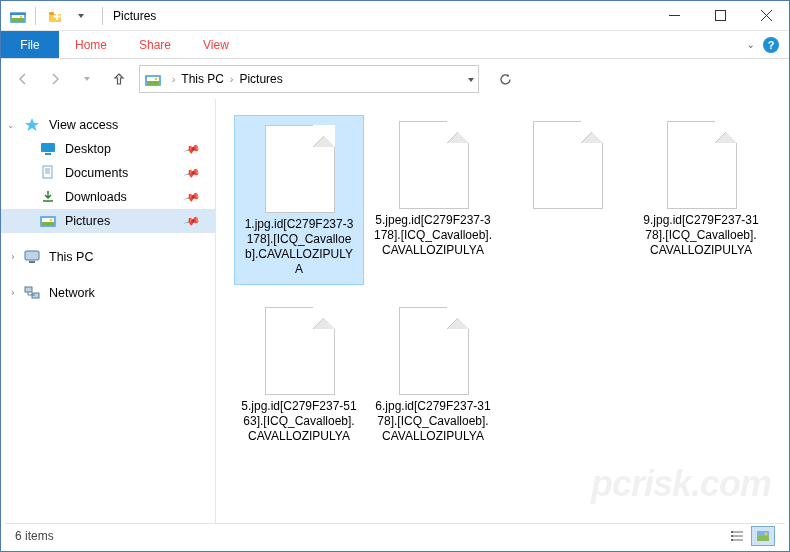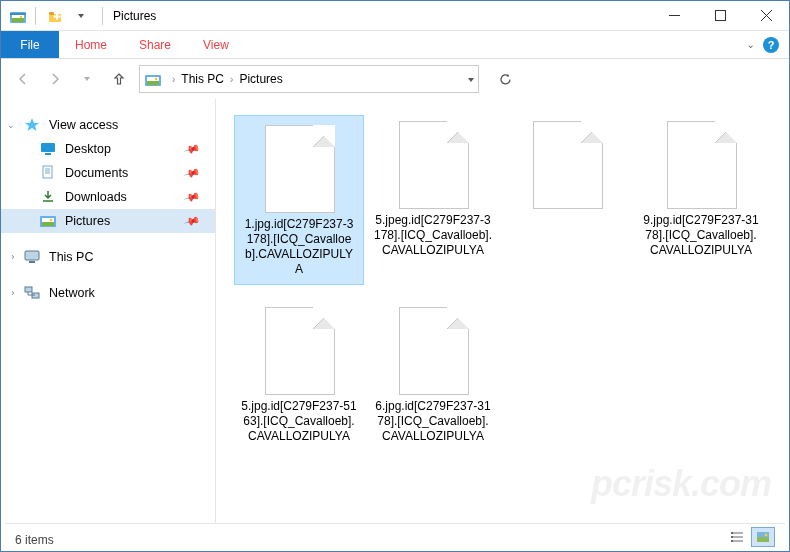--- a/index.html
+++ b/index.html
@@ -55,21 +55,21 @@
 .item-grid { display: flex; flex-wrap: wrap; gap: 0; }
 .file-item { width: 130px; display: flex; flex-direction: column; align-items: center; padding: 4px; margin: 2px 2px 14px 2px; }
 .file-item.selected { background: #cce8ff; border: 1px solid #99d1ff; padding: 7px; }
 .file-glyph { width: 72px; height: 90px; position: relative; margin-bottom: 4px; }
 .file-glyph::before { content:""; position:absolute; top:2px; left:2px; width:68px; height:86px; background:#fff; border:1px solid #c8c8c8; }
 .file-glyph::after { content:""; position:absolute; top:2px; right:0px; width:0; height:0; border-right:22px solid #fff; border-bottom:22px solid transparent; }
 .file-glyph .dogear { position:absolute; top:2px; right:0; width:22px; height:22px; background:linear-gradient(135deg, #fff 0%, #fff 48%, #c8c8c8 48%, #c8c8c8 52%, #e8e8e8 52%); }
 .file-label { font-size: 12px; text-align: center; line-height: 1.25; word-break: break-all; max-width: 120px; color: #000; }
 
 
-.status-bar { position: absolute; bottom: 4px; left: 4px; right: 4px; height: 24px; border-top: 1px solid #e5e5e5; display: flex; align-items: flex-end; font-size: 12px; padding: 0 10px; color: #444; background: #fff; }
+.status-bar { position: absolute; bottom: 4px; left: 4px; right: 4px; height: 24px; border-top: 1px solid #e5e5e5; display: flex; align-items: center; font-size: 12px; padding: 0 10px; color: #444; background: #fff; }
 .status-right { margin-left: auto; display: flex; gap: 2px; }
 .view-btn { width: 24px; height: 20px; display: flex; align-items: center; justify-content: center; border: 1px solid transparent; }
 .view-btn.active { border: 1px solid #7aaad4; background: #cfe4f7; }
 
 
 .watermark { position: absolute; right: 18px; bottom: 46px; font-size: 36px; font-weight: 600; color: rgba(0,0,0,0.06); font-style: italic; letter-spacing: -1px; pointer-events: none; }
 
 
 .b-down-tiny { display:inline-block; width:0; height:0; border-left:3px solid transparent; border-right:3px solid transparent; border-top:4px solid #555; vertical-align:middle; }
 </style>

